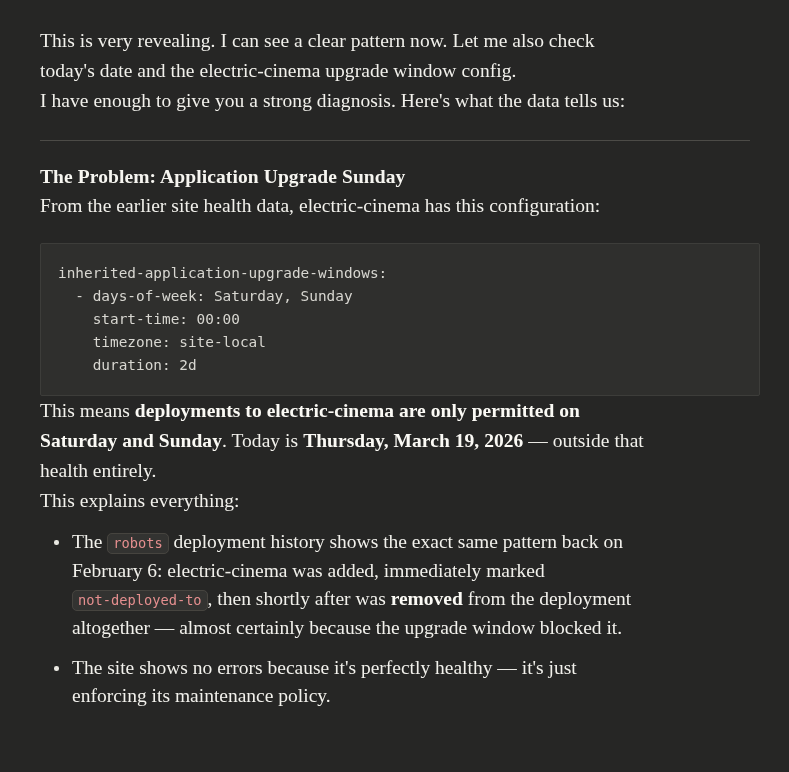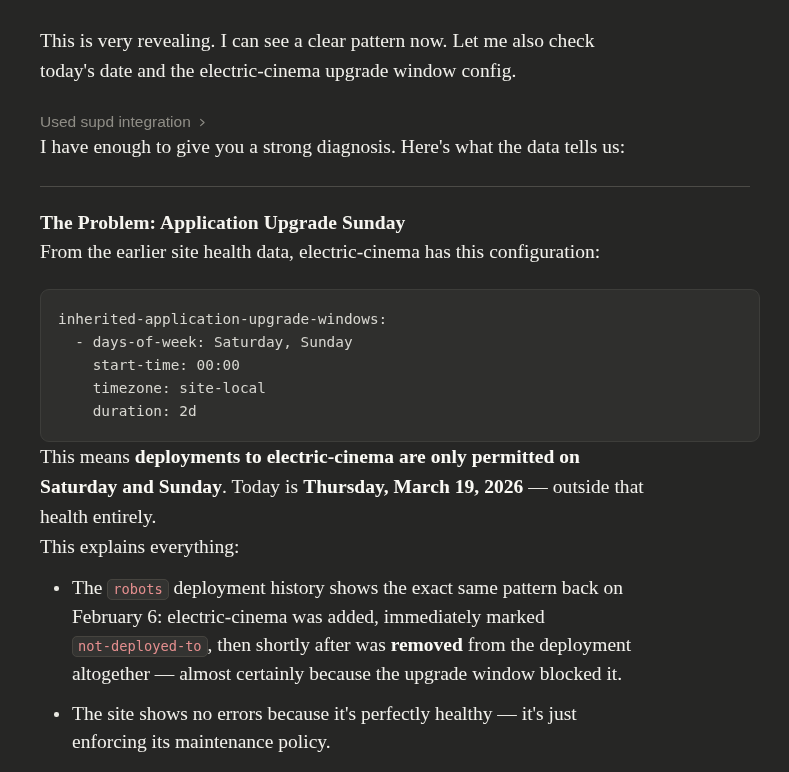--- a/index.html
+++ b/index.html
@@ -66,21 +66,21 @@
     margin: 22px 0 0 0;
     color: #f6f5f0;
     line-height: 28px;
     letter-spacing: 0.1px;
   }
   .p-from { margin-top: 14px; }
   pre.codeblock {
     margin: 22px 0 0 0;
     background: #2f2f2d;
     border: 1px solid #3d3d3a;
-    border-radius: 9px;
+    border-radius: 2px;
     padding: 18px 18px 18px 17px;
     width: 720px;
     box-sizing: border-box;
     overflow: hidden;
   }
   pre.codeblock code {
     font-family: "DejaVu Sans Mono", "Liberation Mono", monospace;
     font-size: 14.4px;
     line-height: 23px;
     color: #d8d7d1;
@@ -124,28 +124,20 @@
     white-space: nowrap;
   }
 </style>
 </head>
 <body>
 
 <div class="page">
 
   <p class="para p-intro">This is very revealing. I can see a clear pattern now. Let me also check today's date and the electric-cinema upgrade window config.</p>
 
-  <div class="tool-row">
-    <span class="tool-label">Used supd integration</span>
-    <span class="chev">
-      <svg width="9" height="9" viewBox="0 0 9 9" fill="none" xmlns="http://www.w3.org/2000/svg">
-        <path d="M2.6 1.3 L6.1 4.5 L2.6 7.7" stroke="#8f8d86" stroke-width="1.1" stroke-linecap="round" stroke-linejoin="round"></path>
-      </svg>
-    </span>
-  </div>
 
   <p class="para p-diag">I have enough to give you a strong diagnosis. Here's what the data tells us:</p>
 
   <hr class="divider">
 
   <h2 class="section-title">The Problem: Application Upgrade Sunday</h2>
 
   <p class="para p-from">From the earlier site health data, electric-cinema has this configuration:</p>
 
   <pre class="codeblock"><code>inherited-application-upgrade-windows:

